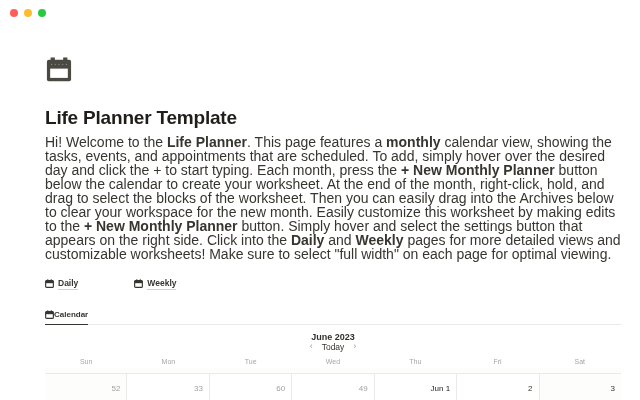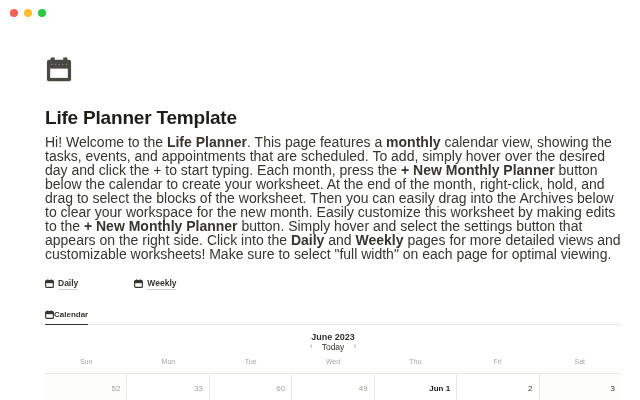--- a/index.html
+++ b/index.html
@@ -45,21 +45,21 @@
   }
   .sliver { height:6px; border-bottom:1px solid #eceae8; }
 
   .week-row { display:flex; }
   .week-row.r1 { height:56px; border-bottom:1px solid #eceae8; }
   .week-row.r2 { height:70px; }
   .day-cell { flex:1; border-right:1px solid #eceae8; padding:3px 6px; text-align:right; cursor:pointer; }
   .day-cell:last-child { border-right:none; }
   .day-num { font-size:8px; color:#37352f; }
   .day-num.muted { color:#a3a29e; }
-  .day-num.bold { font-weight:700; color:#1f1e1b; }
+  .day-num.bold { font-weight:400; color:#1f1e1b; }
 </style>
 </head>
 <body>
 
 <div class="window">
 
   <div class="titlebar">
     <span class="dot" id="dot-close" style="background: rgb(255, 95, 87);"></span>
     <span class="dot" id="dot-min" style="background: rgb(254, 188, 46);"></span>
     <span class="dot" id="dot-zoom" style="background: rgb(40, 200, 64);"></span>

